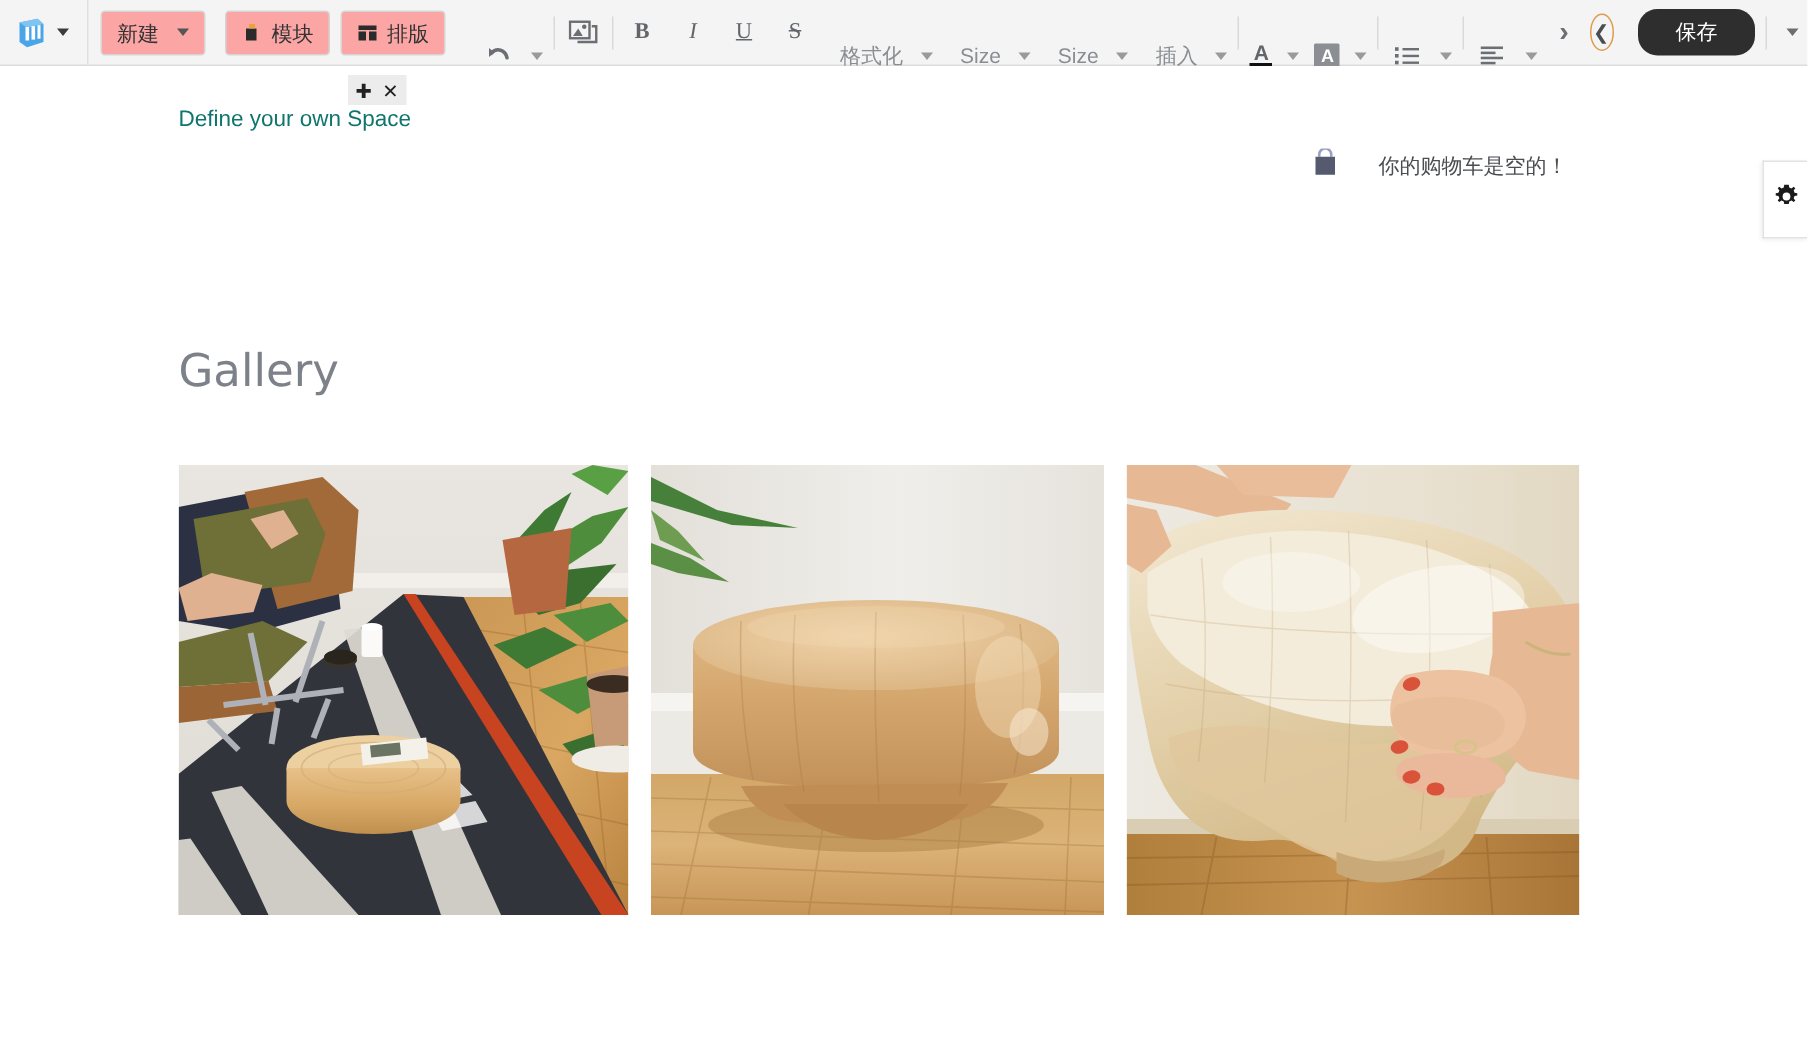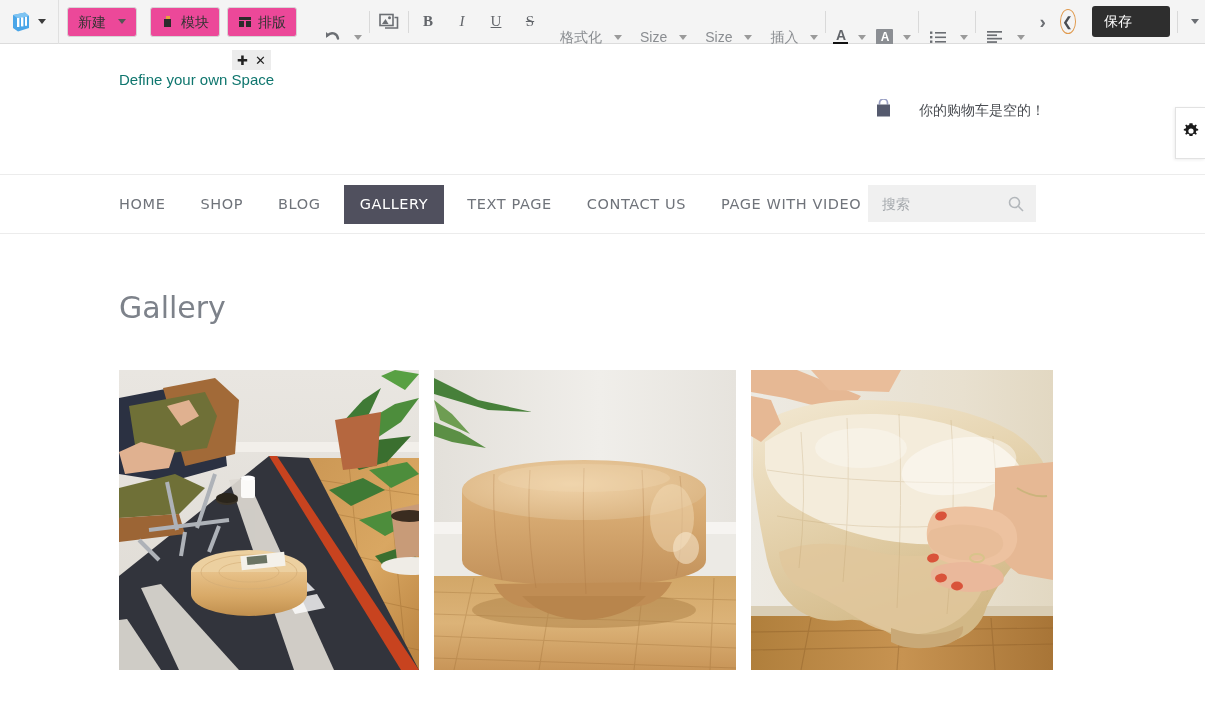--- a/index.html
+++ b/index.html
@@ -49,21 +49,21 @@
     margin: 0 7px;
     flex: none;
   }
   .tb-divider-tall {
     width: 1px; height: 44px;
     background: #e0e0e0;
     margin: 0 8px 0 6px;
     flex: none;
   }
   .tb-btn {
-    background: #ec4899;
+    background: #fca5a5;
     border: 1px solid #d5d5d5;
     border-radius: 3px;
     height: 30px;
     display: flex;
     align-items: center;
     padding: 0 10px;
     font-size: 14px;
     color: #333;
     cursor: pointer;
     margin-right: 7px;
@@ -111,23 +111,23 @@
   }
   .hist-circle {
     width: 25px; height: 25px; border-radius: 50%;
     border: 1.6px solid #e09a4e;
     display: flex; align-items: center; justify-content: center;
     cursor: pointer; box-sizing: border-box;
   }
   .hist-circle .arrowglyph { font-size: 13px; color: #4a4d52; line-height: 1; margin-left:-1px;}
   .save-btn {
     background: #2e2e2e; color: #ffffff;
-    border-radius: 3px;
+    border-radius: 13px;
     height: 31px; min-width: 54px;
-    display: flex; align-items: center; 
+    display: flex; align-items: center; justify-content: center;
     font-size: 14px; cursor: pointer;
     padding: 0 12px;
   }
 
   
   .site {
     position: relative;
     background: #ffffff;
     height: 660px;
     overflow: hidden;
@@ -462,40 +462,20 @@
       <span>
         <svg width="17" height="19" viewBox="0 0 17 19">
           <path d="M4.5 5.5 V4 a4 4 0 0 1 8 0 V5.5" fill="none" stroke="#9aa0c4" stroke-width="1.7"></path>
           <rect x="2" y="5.5" width="13" height="12" fill="#555a6e"></rect>
         </svg>
       </span>
       <span class="cart-text">你的购物车是空的！</span>
     </div>
   </div>
 
-  <div class="nav-bar">
-    <div class="nav-inner">
-      <div class="nav-item">HOME</div>
-      <div class="nav-item">SHOP</div>
-      <div class="nav-item">BLOG</div>
-      <div class="nav-item active">GALLERY</div>
-      <div class="nav-item">TEXT PAGE</div>
-      <div class="nav-item">CONTACT US</div>
-      <div class="nav-item">PAGE WITH VIDEO</div>
-    </div>
-    <div class="search-box">
-      <input class="search-input" type="text" placeholder="搜索" style="">
-      <span class="search-icon">
-        <svg width="16" height="16" viewBox="0 0 16 16">
-          <circle cx="6.5" cy="6.5" r="5" fill="none" stroke="#b3b7bb" stroke-width="1.6"></circle>
-          <line x1="10.3" y1="10.3" x2="15" y2="15" stroke="#b3b7bb" stroke-width="1.6"></line>
-        </svg>
-      </span>
-    </div>
-  </div>
 
   <h2 class="page-title">Gallery</h2>
 
   <div class="gallery-grid">
 
     <div class="gallery-item">
       <svg width="300" height="300" viewBox="0 0 300 300">
         <defs>
           <linearGradient id="wall1" x1="0" y1="0" x2="0" y2="1">
             <stop offset="0%" stop-color="#e9e6e1"></stop>

